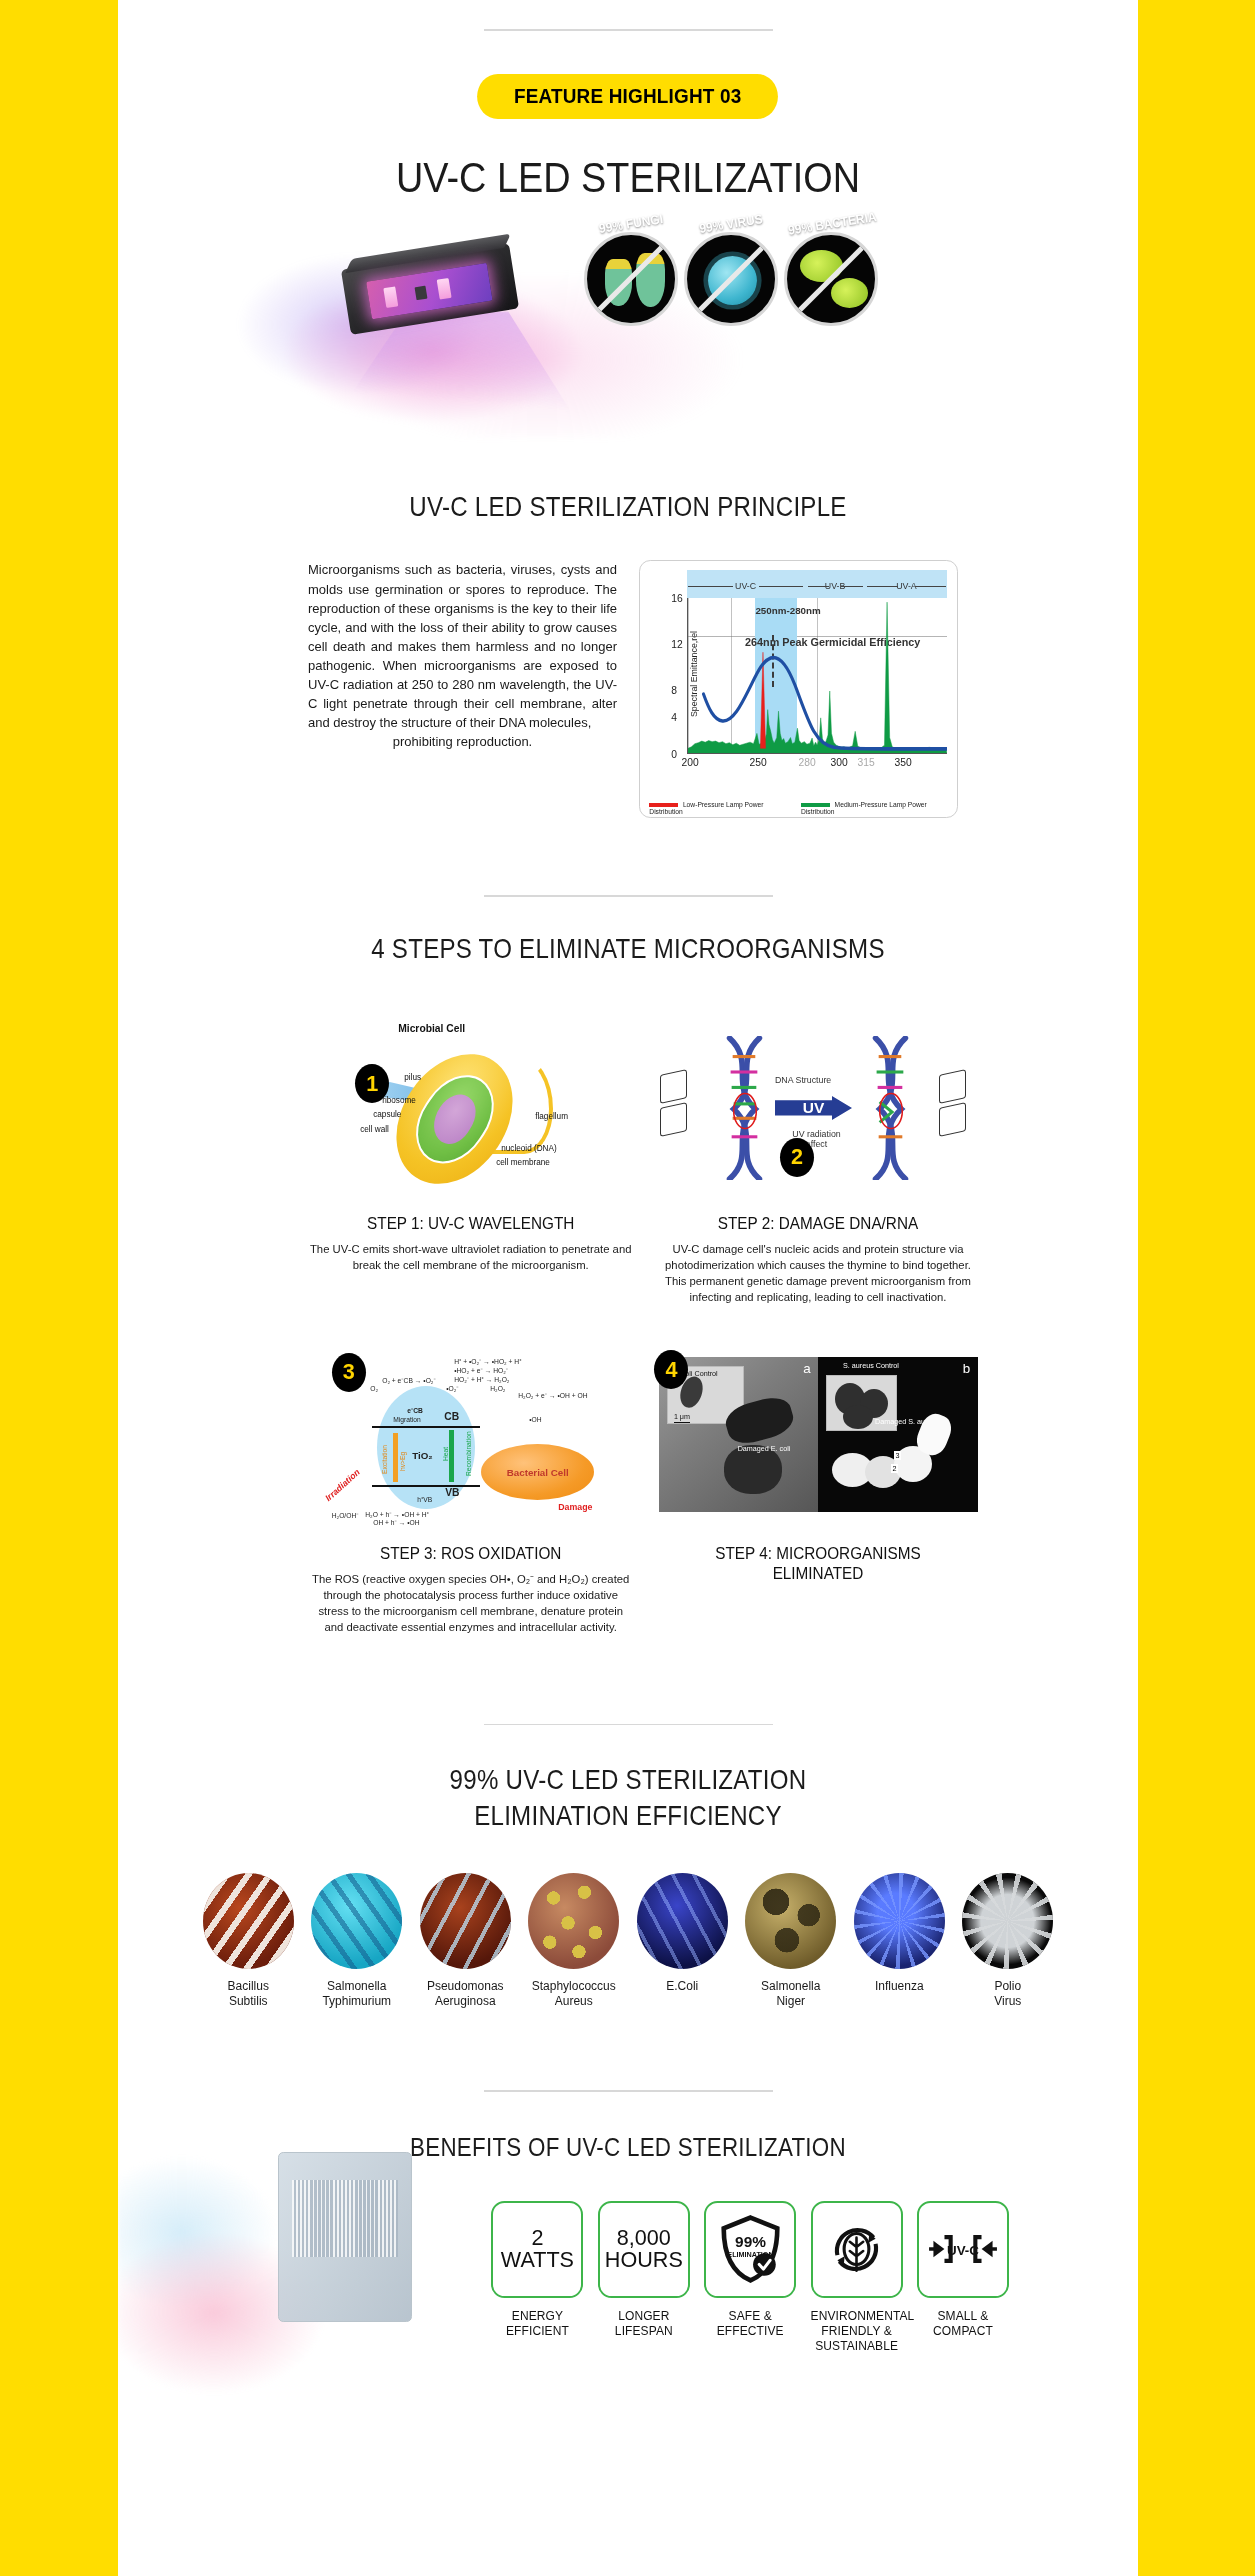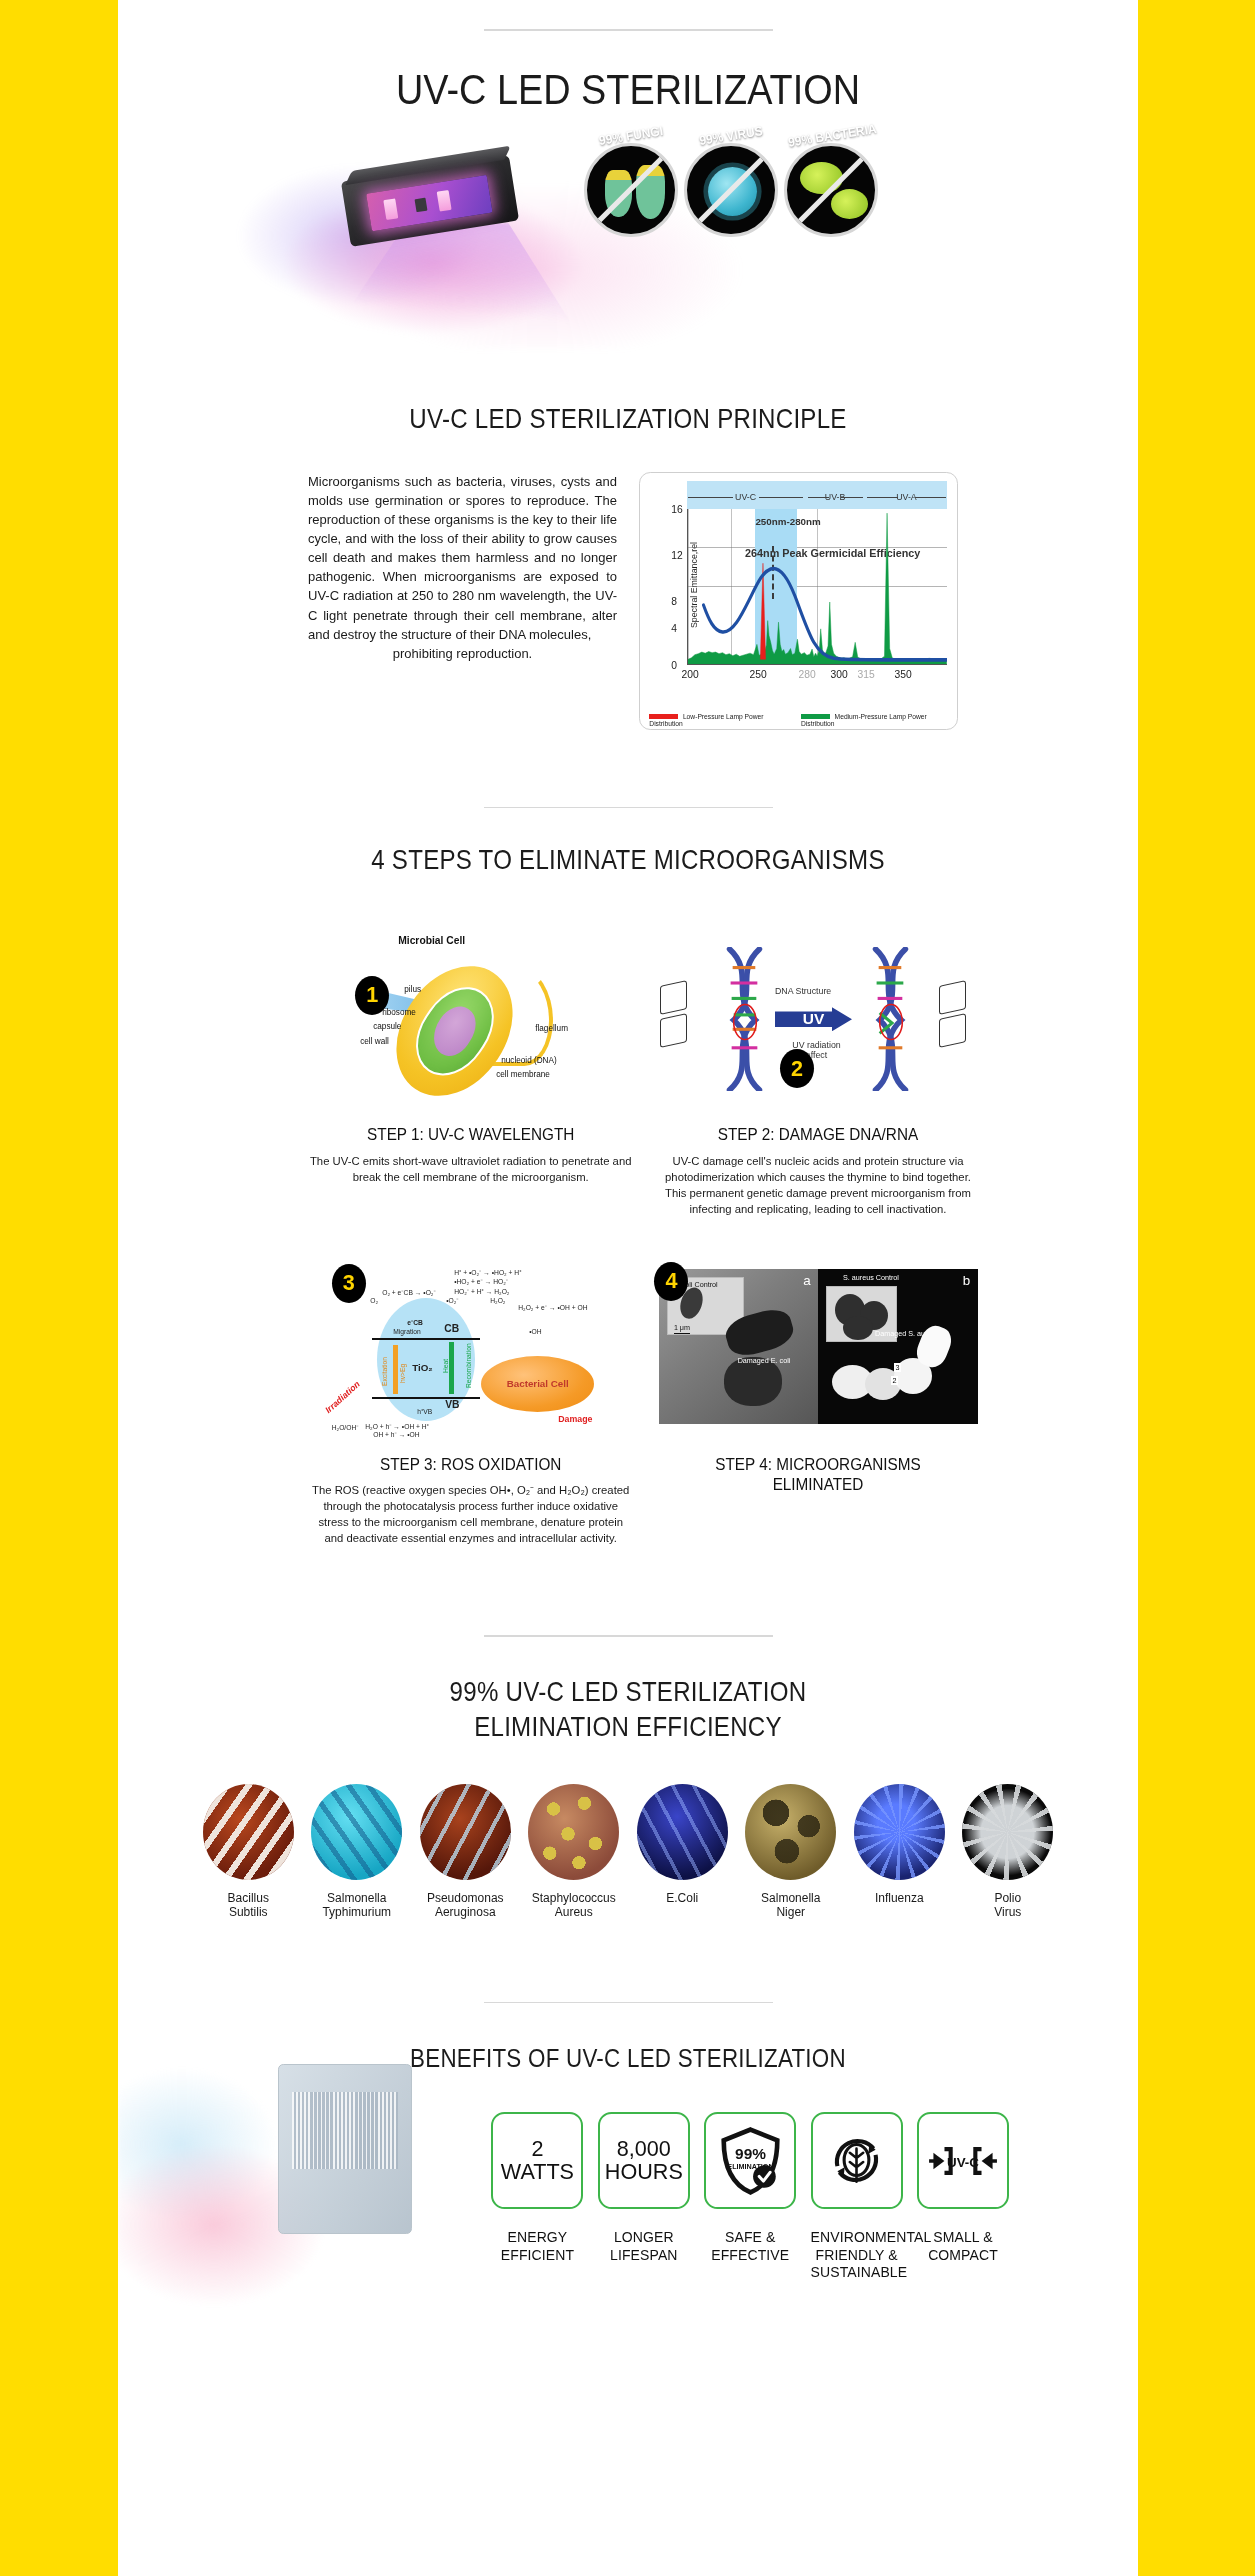--- a/index.html
+++ b/index.html
@@ -330,41 +330,44 @@
     display: flex; justify-content: flex-end; align-items: flex-start;
     gap: 14.4px; margin-top: 38px; padding-right: 129px; position: relative;
   }
   .ben-item { width: 92px; text-align: center; }
   .ben-card {
     width: 92px; height: 97px; border: 2.6px solid #3db54a; border-radius: 13.4px;
     display: flex; flex-direction: column; align-items: center; justify-content: center;
     background: #fff;
   }
   .ben-big { font-size: 21.6px; font-weight: 400; line-height: 1.06; }
-  .ben-cap { margin-top: 20px; font-size: 14px; line-height: 1.24; letter-spacing: 0.1px; text-align: center; }
+  .ben-cap { margin-top: 11px; font-size: 12px; line-height: 1.24; letter-spacing: 0.1px; text-align: center; }
   .purifier {
     position: absolute; left: 160px; top: 62px; width: 134px; height: 170px;
     background: linear-gradient(120deg, rgba(210,220,228,.9), rgba(172,186,198,.85));
     border: 1.5px solid #b9c4cc; border-radius: 5.2px;
   }
   .purifier::after {
     content:""; position:absolute; left: 13.4px; top: 27px; right: 13.4px; height: 77px;
     background: repeating-linear-gradient(90deg, rgba(255,255,255,.75) 0 1.5px, rgba(150,165,180,.5) 1.5px 4.1px);
   }
   .shield-svg, .leaf-svg, .uvc-svg { display: block; }
 </style>
 </head>
 <body>
 
 <div class="page">
 <div class="sheet">
 
   <section class="hero">
     <div class="rule"></div>
 
+    <div class="badge-wrap">
+      <div class="badge">FEATURE HIGHLIGHT 03</div>
+    </div>
 
     <h1 class="hero-title">UV-C LED STERILIZATION</h1>
 
     <div class="hero-art">
       <div class="glow"></div>
       <div class="beam"></div>
 
       <div class="lamp">
         <div class="lamp-body"></div>
         <div class="lamp-top"></div>

